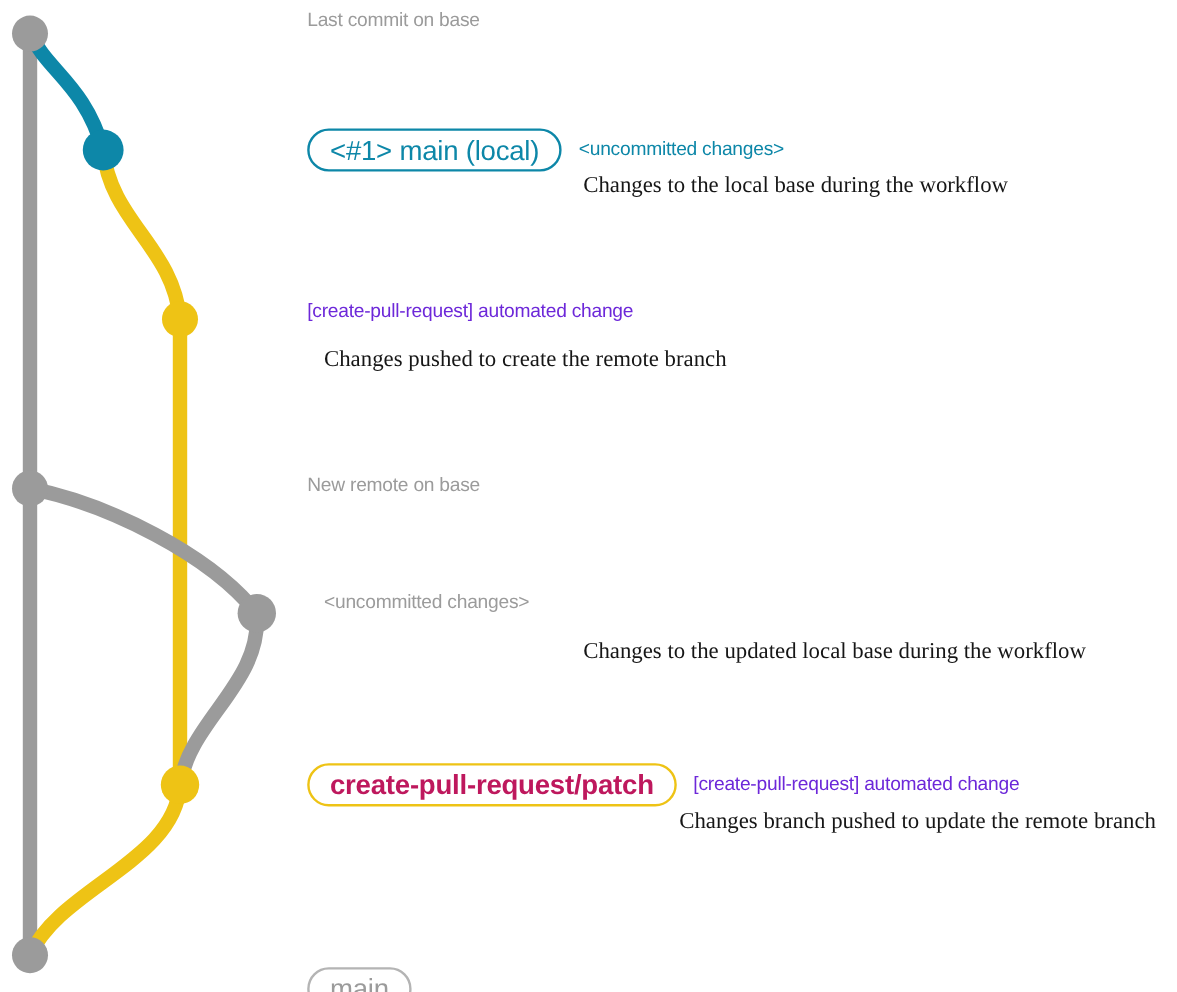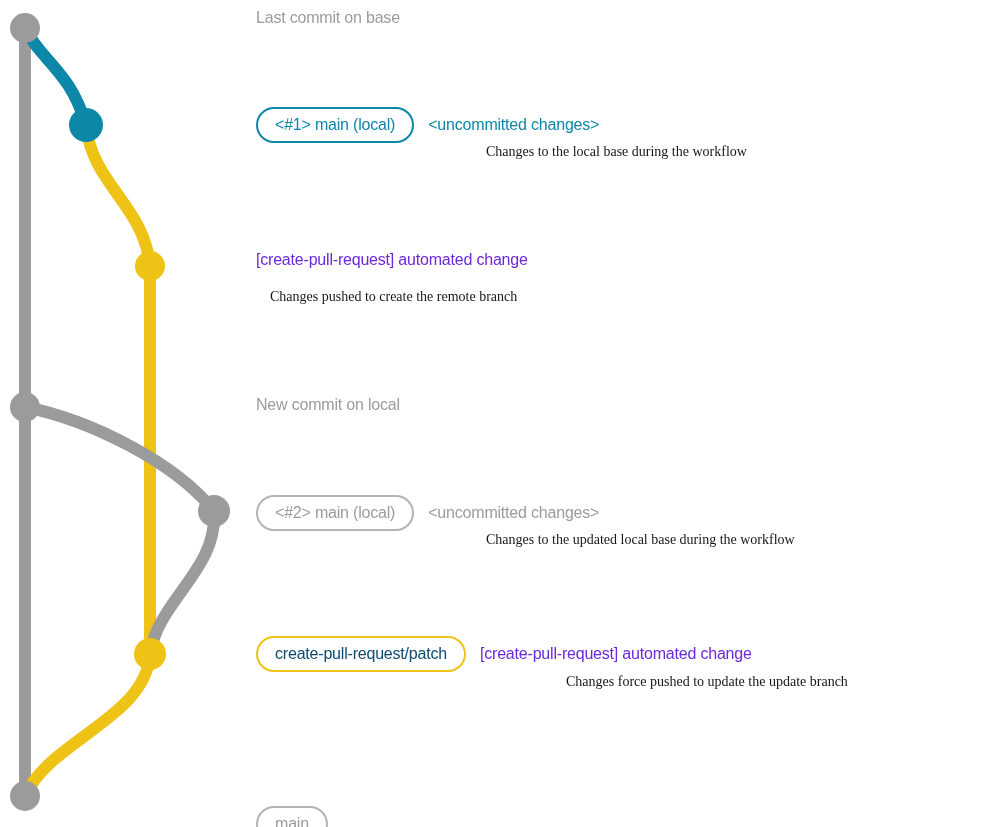--- a/index.html
+++ b/index.html
@@ -35,44 +35,44 @@
   .pill {
     display: inline-flex;
     align-items: center;
     justify-content: center;
     box-sizing: border-box;
     height: 36px;
     padding: 0 17px;
     border-radius: 18px;
     border: 2px solid currentColor;
     background: #ffffff;
-    font-size: 16px;
+    font-size: 23px;
     line-height: 1;
     white-space: nowrap;
     letter-spacing: -0.2px;
   }
   .pill.teal   { color: #0d87a8; border-color: #0d87a8; }
-  .pill.yellow { color: #0c4a6e; border-color: #eec315; }
+  .pill.yellow { color: #be185d; border-color: #eec315; font-weight: bold; }
   .pill.gray   { color: #9b9b9b; border-color: #b4b4b4; }
 
   
   .subject {
     font-size: 16px;
     line-height: 1;
     white-space: nowrap;
     letter-spacing: -0.2px;
   }
   .subject.teal   { color: #0d87a8; }
   .subject.yellow { color: #6d28d9; }
   .subject.gray   { color: #9b9b9b; }
 
   
   .desc {
     font-family: "Liberation Serif", serif;
-    font-size: 14px;
+    font-size: 19px;
     line-height: 1;
     color: #161616;
     white-space: nowrap;
   }
 
   
   #row-last-commit      { left: 256px; top: 10px; }
   #row-local-1          { left: 256px; top: 107px; }
   #row-local-1-desc     { left: 486px; top: 145px; }
   #row-automated-1      { left: 256px; top: 252px; }
@@ -133,34 +133,33 @@
 </div>
 
 <div class="row" id="row-automated-1">
   <span class="subject yellow">[create-pull-request] automated change</span>
 </div>
 <div class="row" id="row-automated-1-desc">
   <span class="desc">Changes pushed to create the remote branch</span>
 </div>
 
 <div class="row" id="row-new-commit">
-  <span class="subject gray">New commit on local</span>
+  <span class="subject gray">New remote on base</span>
 </div>
 
 <div class="row pill-row" id="row-local-2">
-  <span class="pill gray">&lt;#2&gt; main (local)</span>
   <span class="subject gray subject-after-pill">&lt;uncommitted changes&gt;</span>
 </div>
 <div class="row" id="row-local-2-desc">
   <span class="desc">Changes to the updated local base during the workflow</span>
 </div>
 
 <div class="row pill-row" id="row-automated-2">
   <span class="pill yellow">create-pull-request/patch</span>
   <span class="subject yellow subject-after-pill">[create-pull-request] automated change</span>
 </div>
 <div class="row" id="row-automated-2-desc">
-  <span class="desc">Changes force pushed to update the update branch</span>
+  <span class="desc">Changes branch pushed to update the remote branch</span>
 </div>
 
 <div class="row pill-row" id="row-merge">
   <span class="pill gray">main</span>
 </div>
 
 </body></html>

